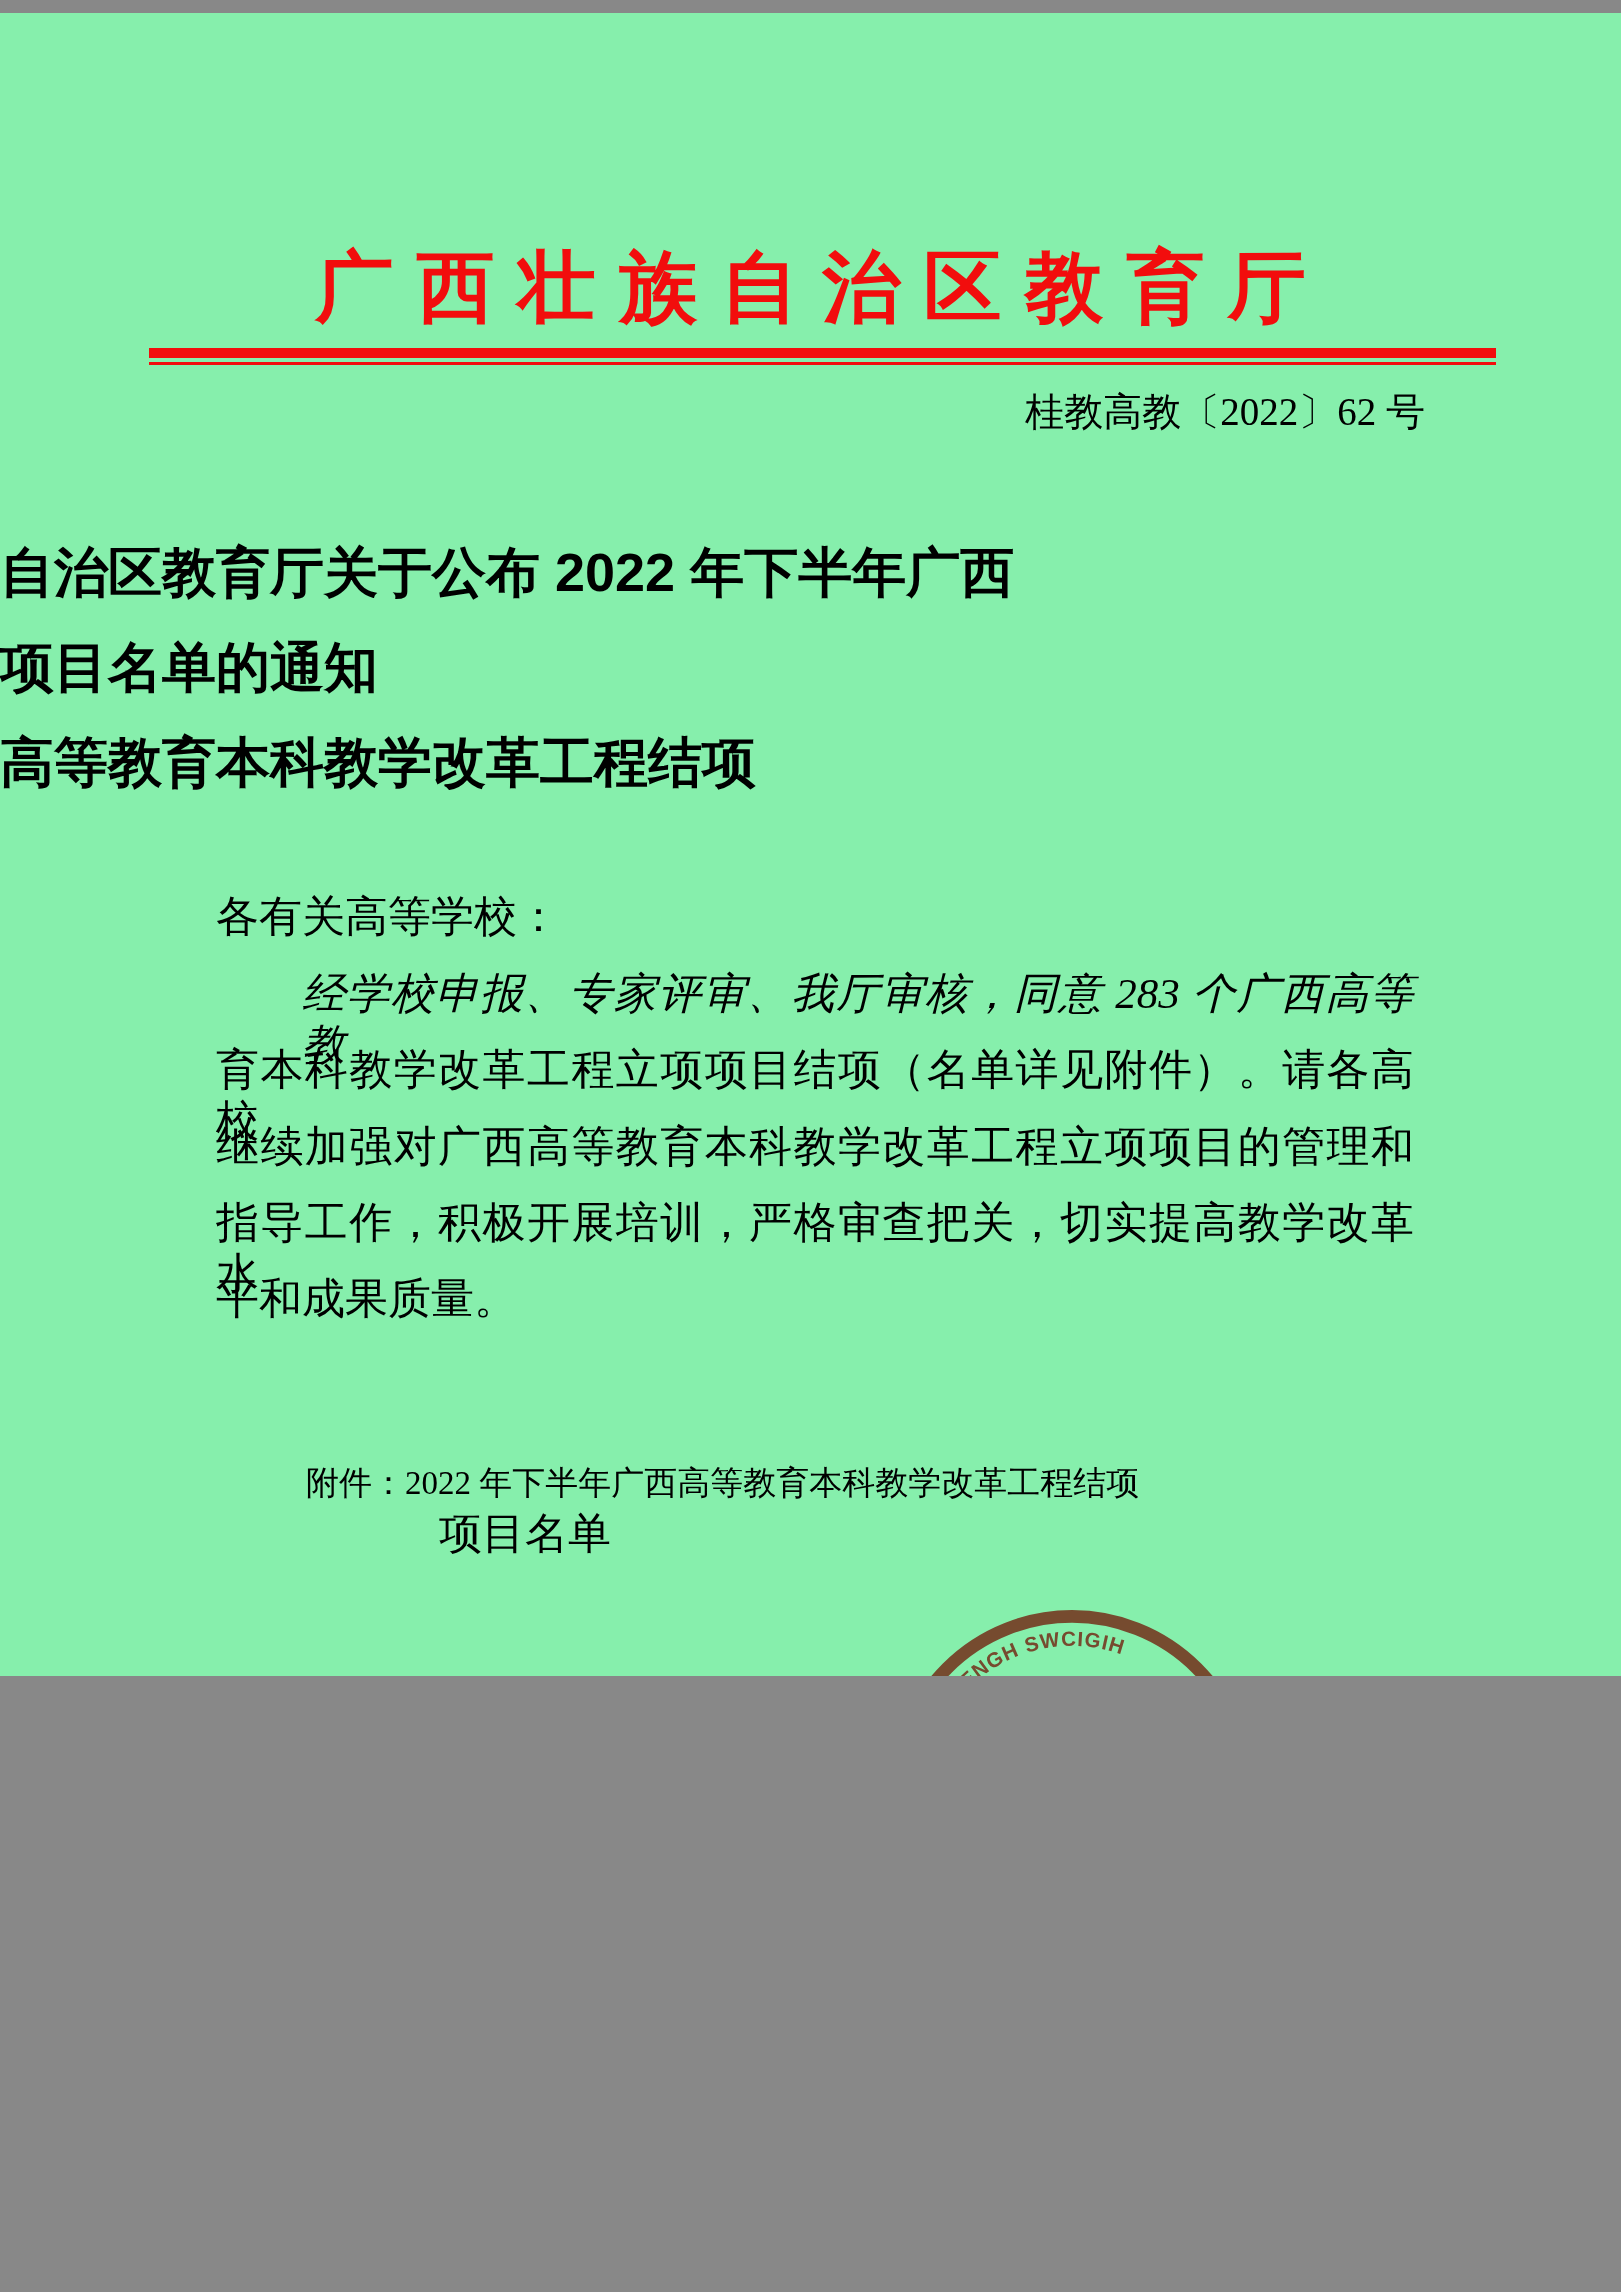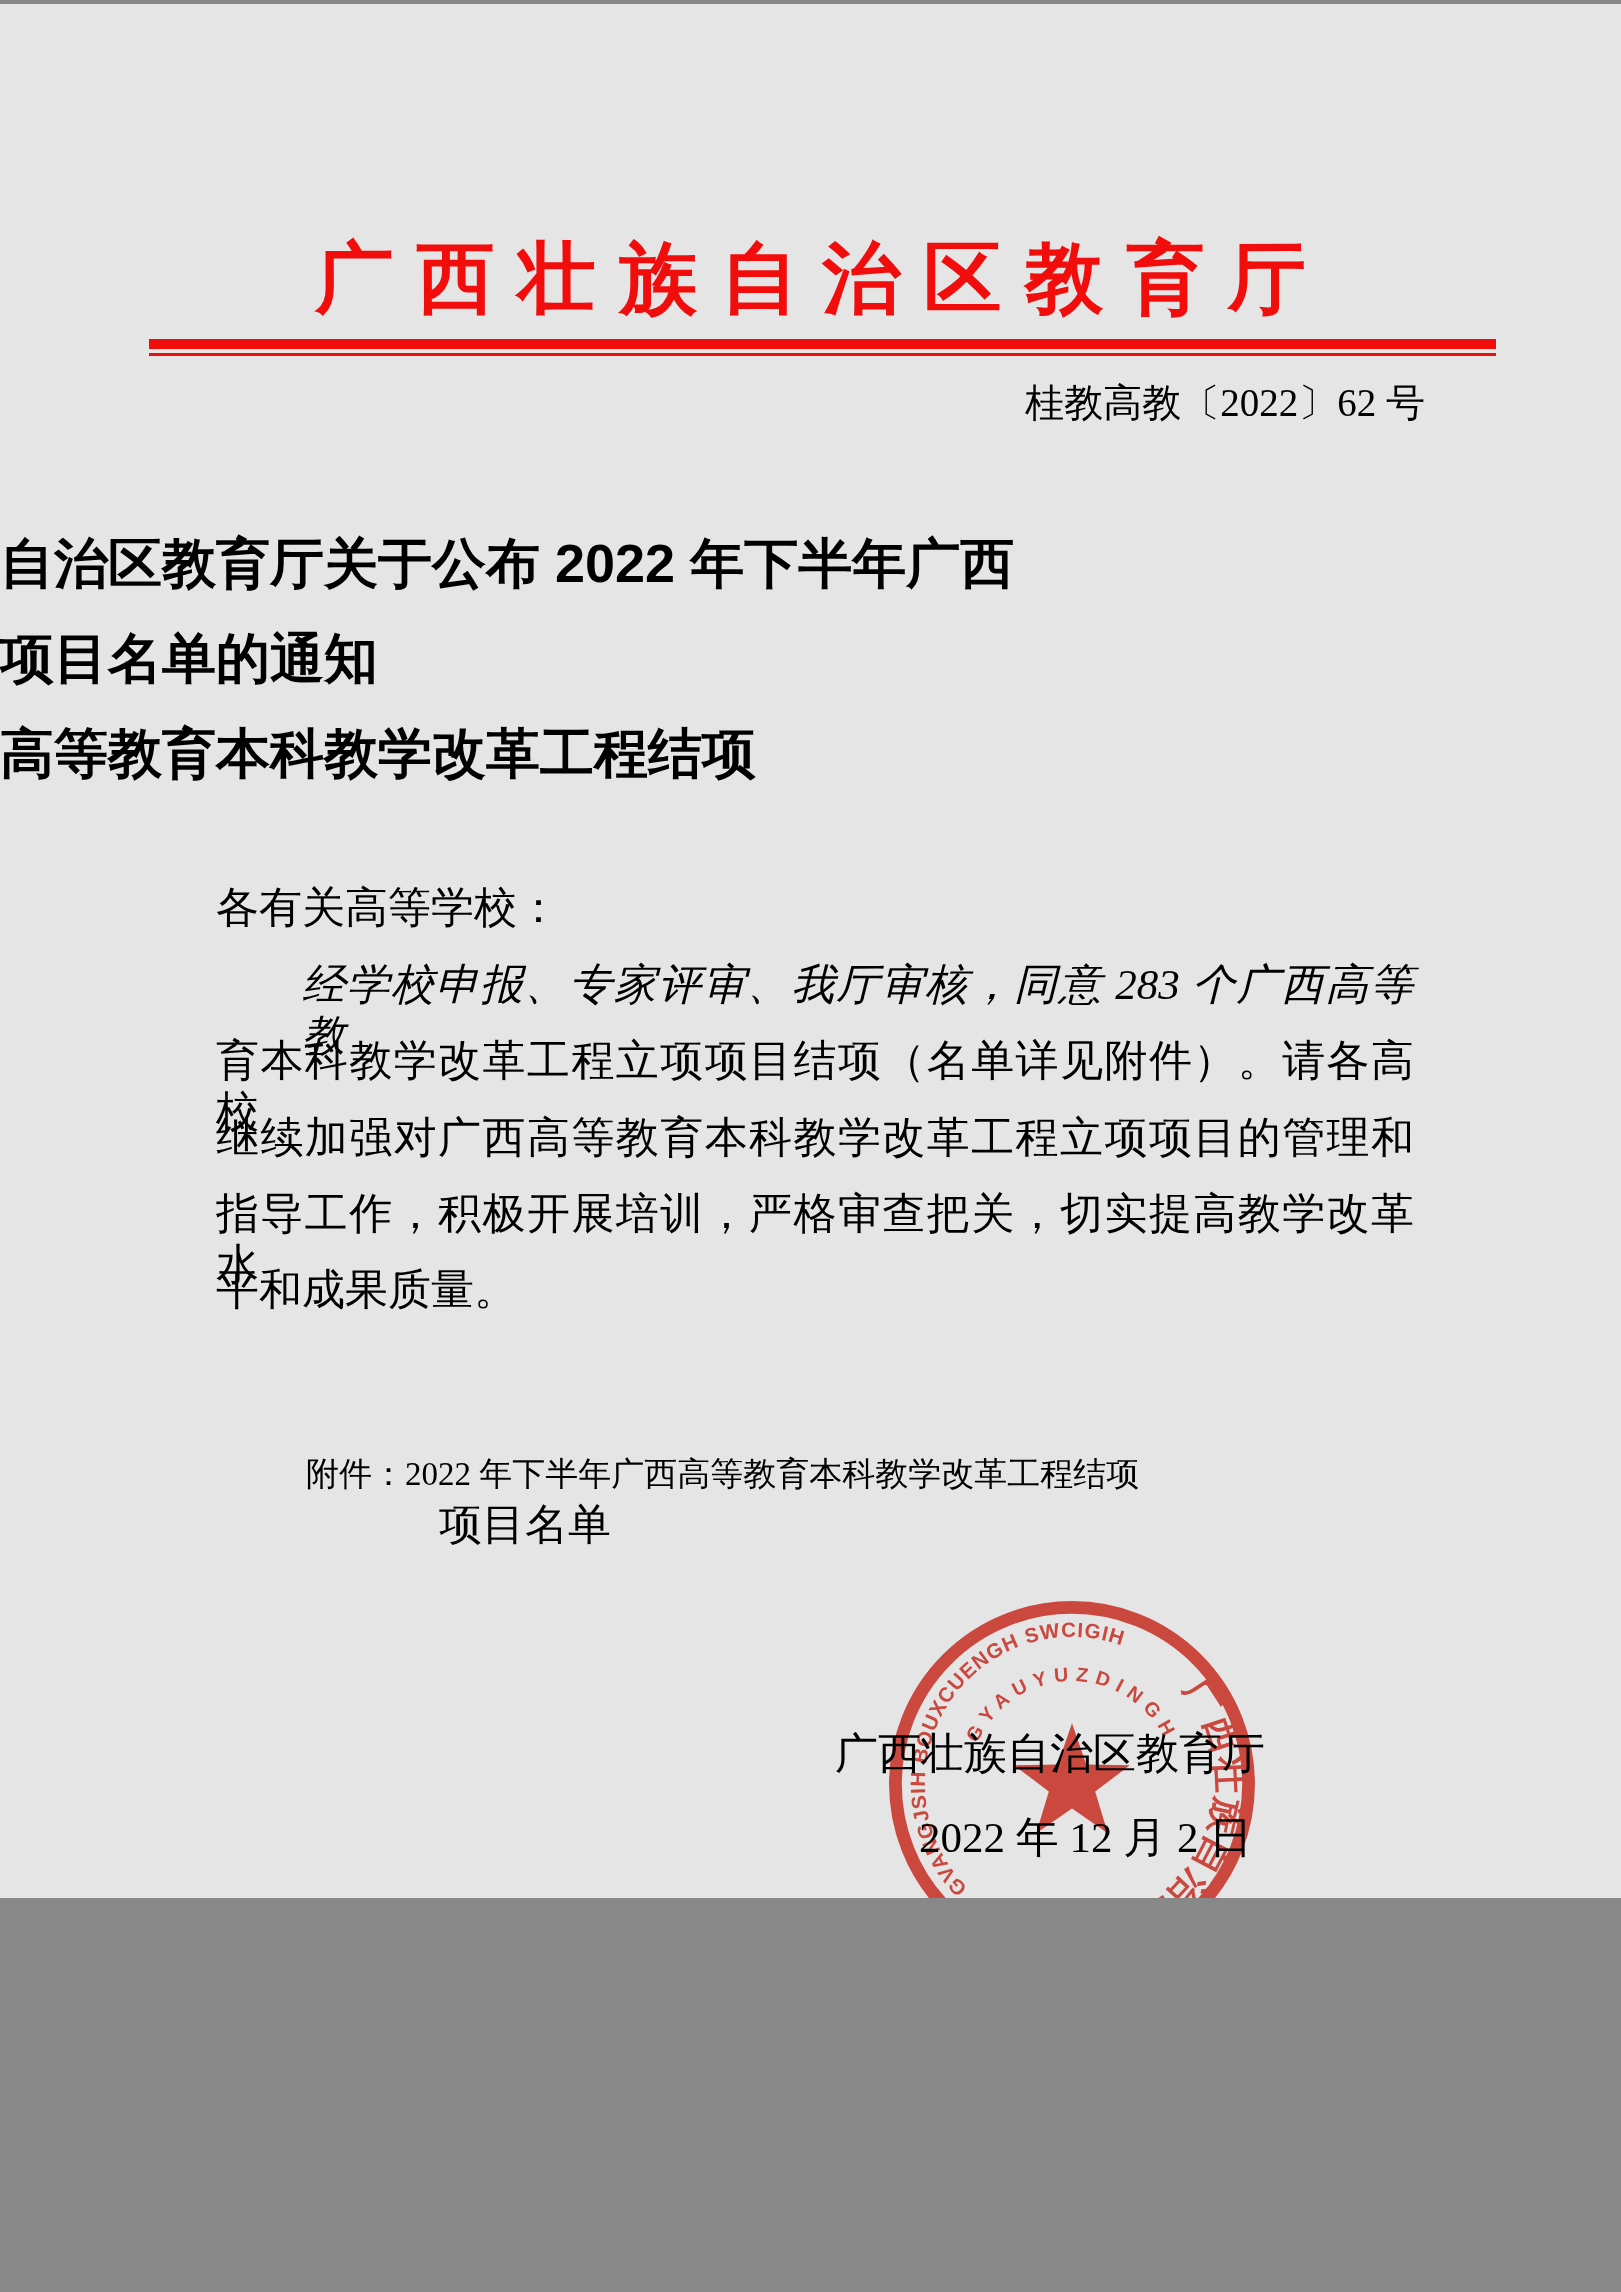--- a/index.html
+++ b/index.html
@@ -1,20 +1,20 @@
 <!DOCTYPE html>
 <html><head>
 <meta charset="utf-8">
 <style>
   html,body{margin:0;padding:0;background:#888;}
   .page{
     position:relative;
-    width:1621px;height:1894px;
-    background:#e5e5e5;
-    margin:4px auto;
+    width:1621px;height:1663px;
+    background:#86efac;
+    margin:13px auto;
     overflow:hidden;
     font-family:"Liberation Serif","DejaVu Serif",serif;
     color:#000;
   }
   
   .lh-title{
     position:absolute;top:223px;left:0;width:1621px;
     text-align:center;
     font-size:78px;font-weight:bold;
     letter-spacing:0.30em;text-indent:0.30em;

